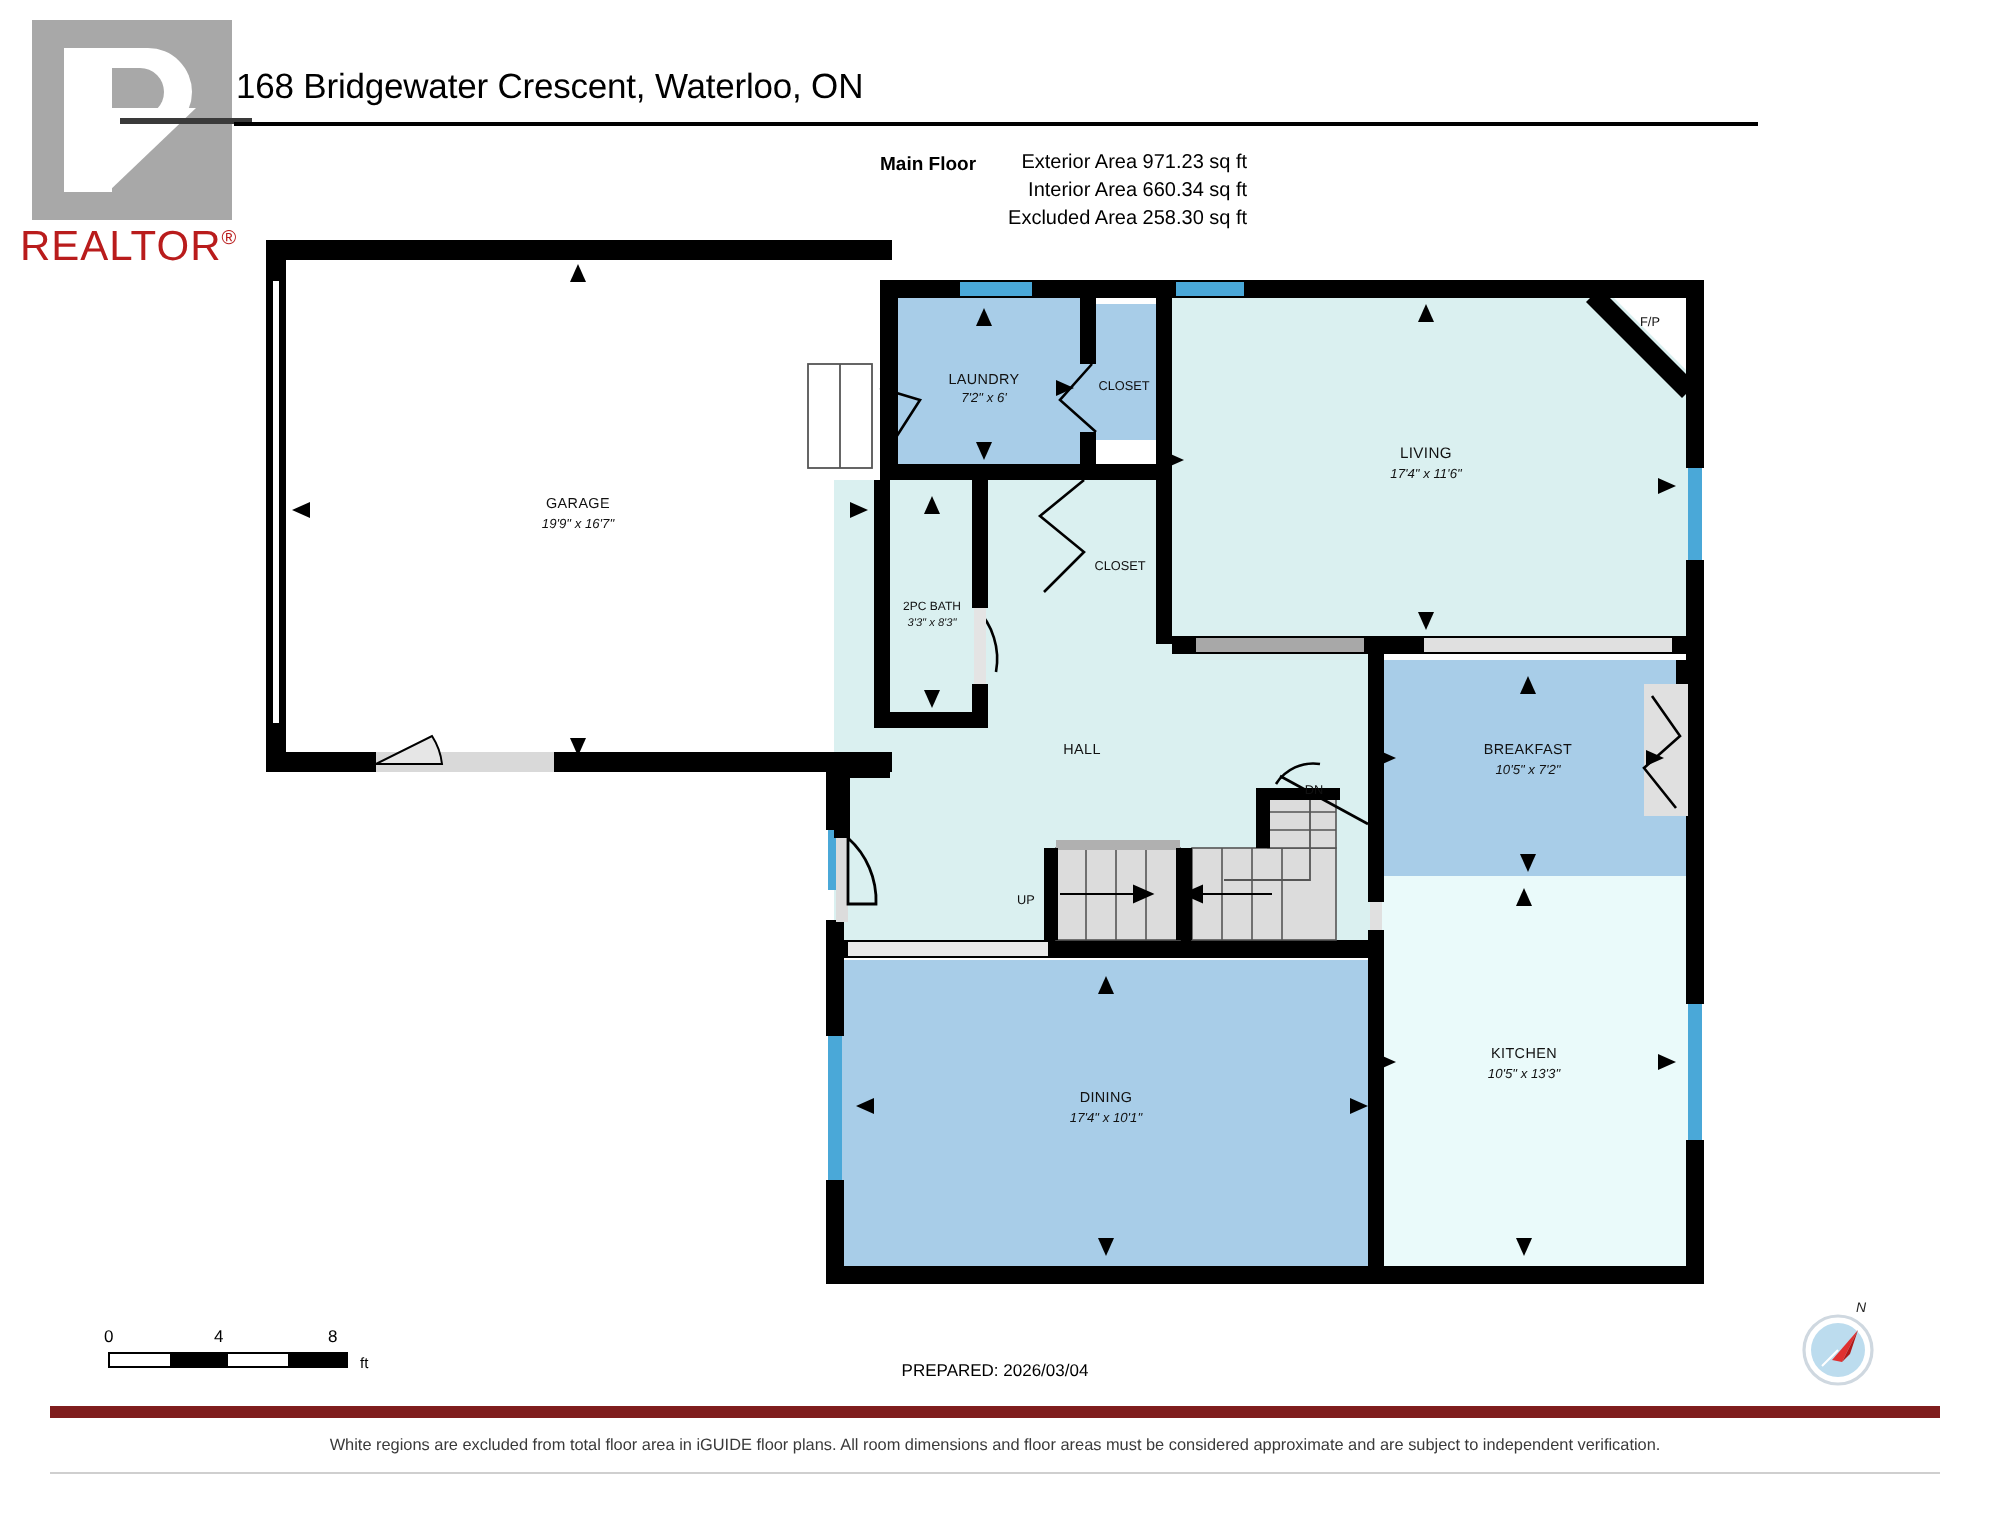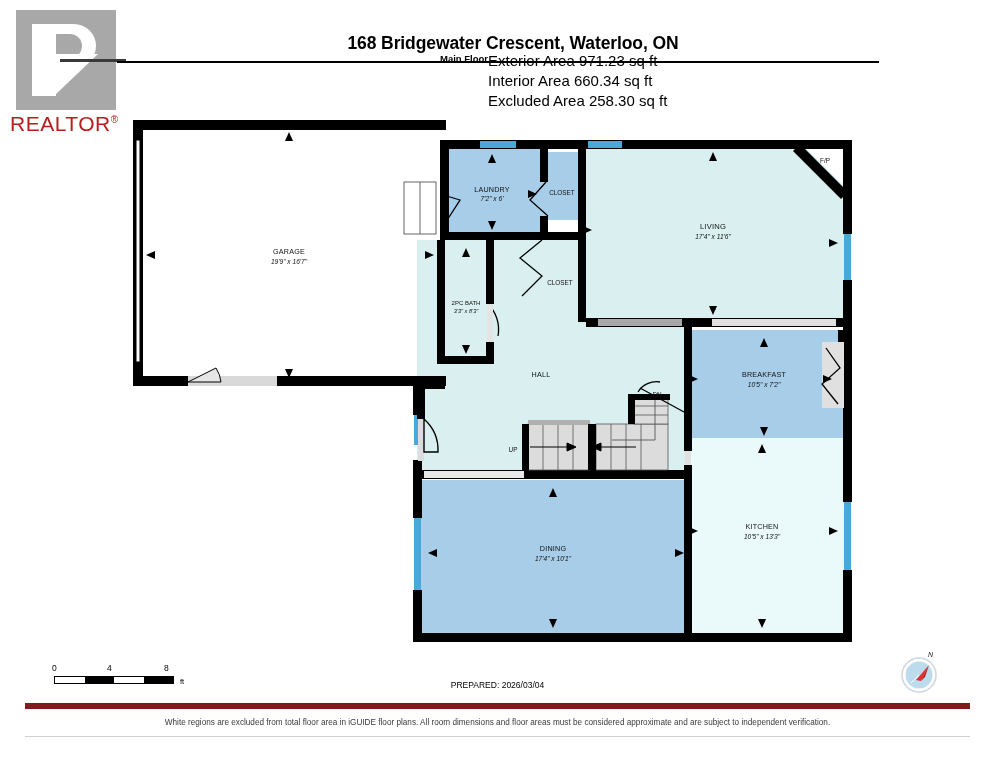--- a/index.html
+++ b/index.html
@@ -95,46 +95,47 @@
   #title-rule {
     position: absolute;
     left: 117px;
     top: 61px;
     width: 762px;
     height: 2px;
     background: #000;
   }
   #plan-title {
     position: absolute;
-    left: 132px;
+    left: 118px;
     top: 33px;
     width: 762px;
-    text-align: center;
+    text-align: left;
     font-size: 17.5px;
-    font-weight: bold;
+    font-weight: normal;
     letter-spacing: -0.1px;
     color: #000;
   }
   #area-block {
     position: absolute;
     left: 440px;
-    top: 52px;
+    top: 76px;
     display: flex;
-    gap: 0;
+    gap: 16px;
+    text-align: right;
   }
   #floor-name {
     font-size: 9.5px;
     font-weight: bold;
     color: #000;
     white-space: nowrap;
     padding-top: 1px;
   }
   #area-lines { display: flex; flex-direction: column; gap: 3px; }
   .area-line {
-    font-size: 15px;
+    font-size: 10px;
     color: #000;
     white-space: nowrap;
   }
 
   
   #plan {
     position: absolute;
     left: 0;
     top: 0;
     width: 995px;

